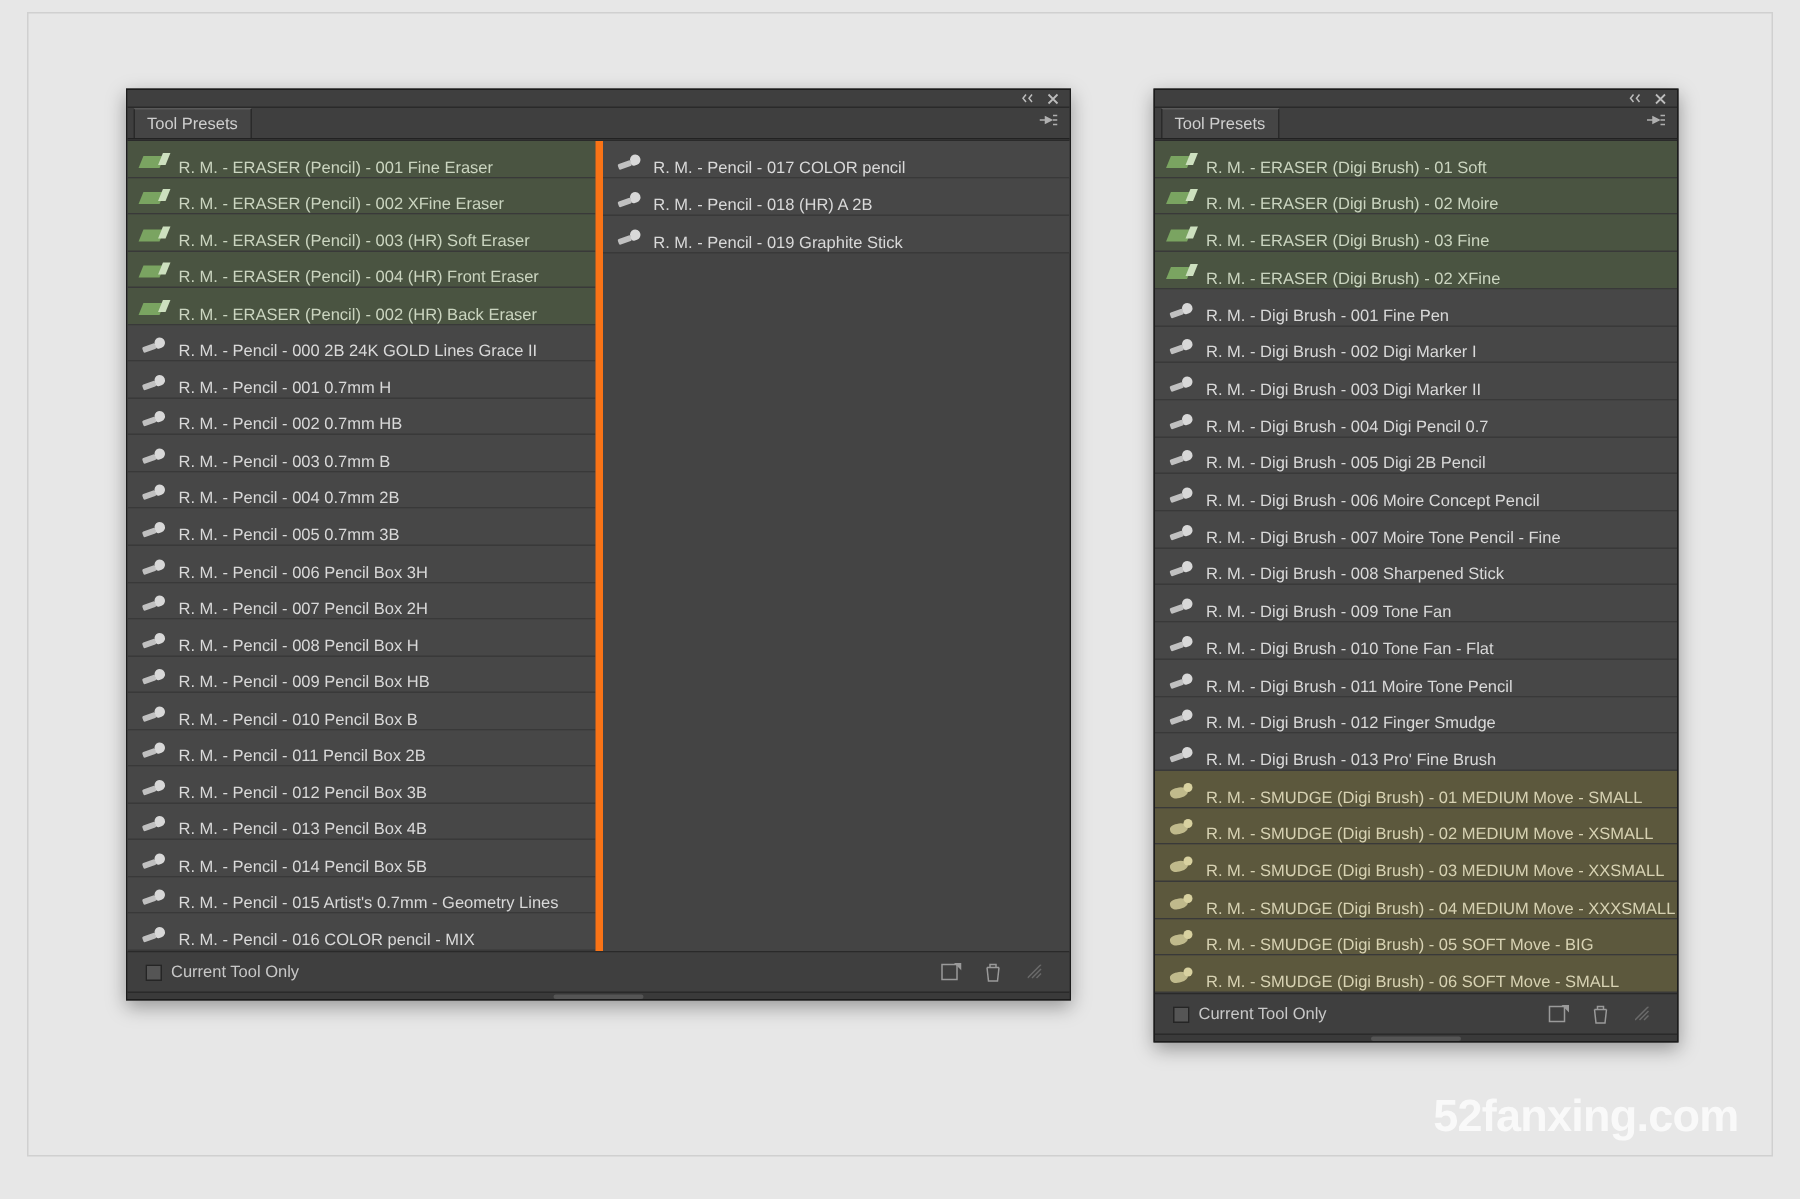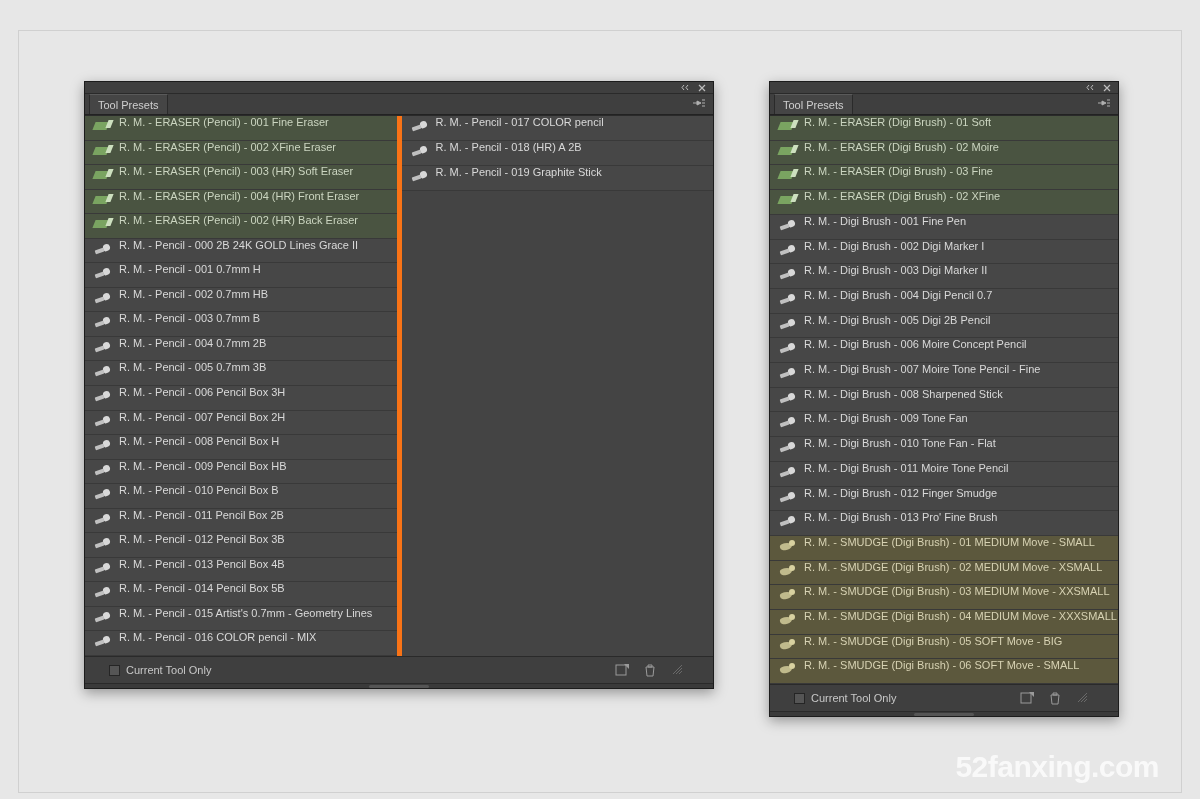--- a/index.html
+++ b/index.html
@@ -8,21 +8,21 @@
     height: 799px;
     background: #e7e7e7;
     font-family: "Segoe UI", Tahoma, Arial, sans-serif;
     font-size: 11px;
     position: relative;
     overflow: hidden;
   }
   .frame {
     position: absolute;
     left: 18px;
-    top: 30px;
+    top: 8px;
     width: 1164px;
     height: 763px;
     border: 1px solid #d0d0d0;
     background: #e7e7e7;
   }
   .panel {
     position: absolute;
     background: #3f3f3f;
     border: 1px solid #1c1c1c;
     box-shadow: 0 4px 12px rgba(0,0,0,0.35);
@@ -88,21 +88,21 @@
     flex: 1;
     display: flex;
     flex-direction: column;
   }
   .preset-column + .preset-column {
     border-left: 5px solid #f97316;
   }
   .preset-item {
     height: 25px;
     display: flex;
-    align-items: flex-start;
+    align-items: flex-end;
     padding-left: 6px;
     color: #d9d9d9;
     border-bottom: 1px solid #393939;
     background: #474747;
     cursor: pointer;
     white-space: nowrap;
     text-overflow: ellipsis;
     overflow: hidden;
   }
   .preset-item.eraser { background: #4a5441; color: #cbd5c0; }
@@ -120,21 +120,21 @@
     flex: 1;
     overflow: hidden;
     text-overflow: ellipsis;
   }
 
   .footer {
     height: 26px;
     background: #3f3f3f;
     display: flex;
     align-items: center;
-    padding: 0 24px;
+    padding: 0 12px;
     gap: 6px;
     color: #c8c8c8;
   }
   .footer .checkbox {
     width: 11px;
     height: 11px;
     border: 1px solid #252525;
     background: #555;
     cursor: pointer;
   }

